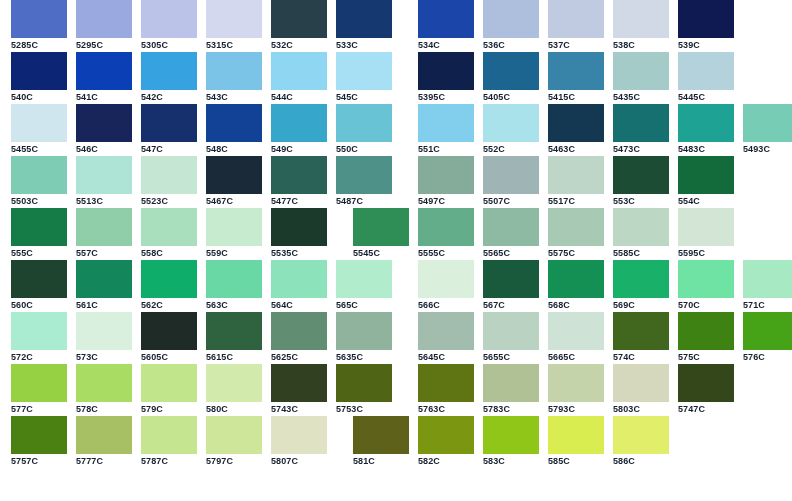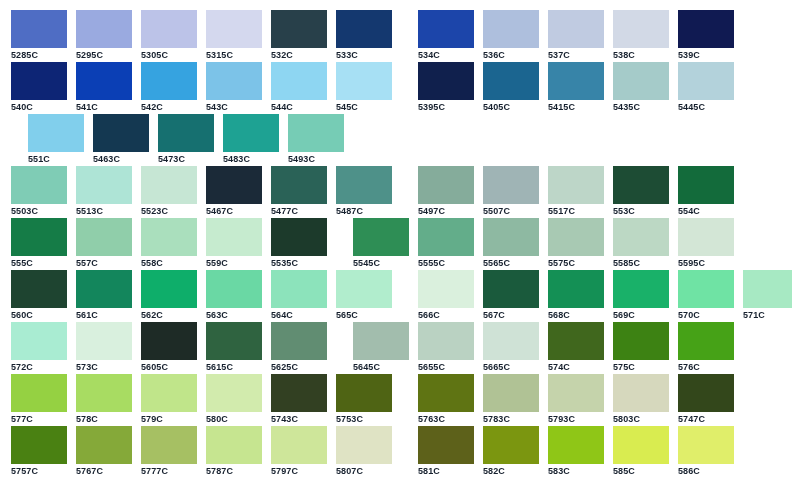--- a/index.html
+++ b/index.html
@@ -18,21 +18,20 @@
   #swatch-chart {
     position: relative;
     width: 792px;
     height: 501px;
     background: #ffffff;
   }
 
   .chart-rows {
     display: flex;
     flex-direction: column;
-    padding-top: 10px;
     box-sizing: border-box;
   }
 
   .swatch-row {
     display: flex;
     flex-direction: row;
     height: 52px;
     align-items: flex-start;
   }
 
@@ -180,27 +179,57 @@
             <div class="swatch-label">5435C</div>
           </div>
           <div class="swatch-cell">
             <div class="swatch-chip" style="background: rgb(179, 210, 219);"></div>
             <div class="swatch-label">5445C</div>
           </div>
         </div>
       </div>
       <div class="swatch-row">
         <div class="row-lead"></div>
+        <div class="swatch-group">
+          <div class="swatch-cell">
+            <div class="swatch-chip" style="background: rgb(207, 230, 239);"></div>
+            <div class="swatch-label">5455C</div>
+          </div>
+          <div class="swatch-cell">
+            <div class="swatch-chip" style="background: rgb(23, 37, 91);"></div>
+            <div class="swatch-label">546C</div>
+          </div>
+          <div class="swatch-cell">
+            <div class="swatch-chip" style="background: rgb(22, 48, 109);"></div>
+            <div class="swatch-label">547C</div>
+          </div>
+          <div class="swatch-cell">
+            <div class="swatch-chip" style="background: rgb(17, 66, 149);"></div>
+            <div class="swatch-label">548C</div>
+          </div>
+          <div class="swatch-cell">
+            <div class="swatch-chip" style="background: rgb(54, 167, 202);"></div>
+            <div class="swatch-label">549C</div>
+          </div>
+          <div class="swatch-cell">
+            <div class="swatch-chip" style="background: rgb(104, 196, 212);"></div>
+            <div class="swatch-label">550C</div>
+          </div>
+        </div>
         <div class="group-gap"></div>
         <div class="swatch-group">
           <div class="swatch-cell">
             <div class="swatch-chip" style="background: rgb(129, 207, 236);"></div>
             <div class="swatch-label">551C</div>
           </div>
           <div class="swatch-cell">
+            <div class="swatch-chip" style="background: rgb(169, 226, 234);"></div>
+            <div class="swatch-label">552C</div>
+          </div>
+          <div class="swatch-cell">
             <div class="swatch-chip" style="background: rgb(20, 56, 81);"></div>
             <div class="swatch-label">5463C</div>
           </div>
           <div class="swatch-cell">
             <div class="swatch-chip" style="background: rgb(22, 112, 112);"></div>
             <div class="swatch-label">5473C</div>
           </div>
           <div class="swatch-cell">
             <div class="swatch-chip" style="background: rgb(30, 162, 147);"></div>
             <div class="swatch-label">5483C</div>
@@ -387,20 +416,24 @@
             <div class="swatch-label">5605C</div>
           </div>
           <div class="swatch-cell">
             <div class="swatch-chip" style="background: rgb(47, 99, 64);"></div>
             <div class="swatch-label">5615C</div>
           </div>
           <div class="swatch-cell">
             <div class="swatch-chip" style="background: rgb(97, 141, 114);"></div>
             <div class="swatch-label">5625C</div>
           </div>
+          <div class="swatch-cell">
+            <div class="swatch-chip" style="background: rgb(143, 179, 156);"></div>
+            <div class="swatch-label">5635C</div>
+          </div>
         </div>
         <div class="group-gap"></div>
         <div class="swatch-group">
           <div class="swatch-cell">
             <div class="swatch-chip" style="background: rgb(162, 189, 173);"></div>
             <div class="swatch-label">5645C</div>
           </div>
           <div class="swatch-cell">
             <div class="swatch-chip" style="background: rgb(186, 210, 194);"></div>
             <div class="swatch-label">5655C</div>
@@ -476,24 +509,20 @@
         </div>
       </div>
       <div class="swatch-row">
         <div class="row-lead"></div>
         <div class="swatch-group">
           <div class="swatch-cell">
             <div class="swatch-chip" style="background: rgb(74, 129, 18);"></div>
             <div class="swatch-label">5757C</div>
           </div>
           <div class="swatch-cell">
-            <div class="swatch-chip" style="background: rgb(133, 169, 57);"></div>
-            <div class="swatch-label">5767C</div>
-          </div>
-          <div class="swatch-cell">
             <div class="swatch-chip" style="background: rgb(166, 192, 99);"></div>
             <div class="swatch-label">5777C</div>
           </div>
           <div class="swatch-cell">
             <div class="swatch-chip" style="background: rgb(198, 229, 144);"></div>
             <div class="swatch-label">5787C</div>
           </div>
           <div class="swatch-cell">
             <div class="swatch-chip" style="background: rgb(206, 230, 154);"></div>
             <div class="swatch-label">5797C</div>

